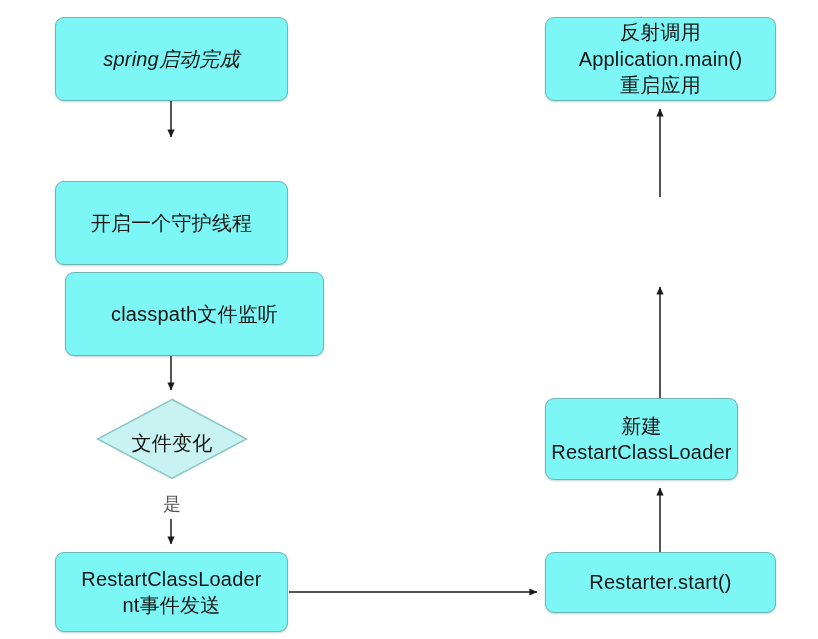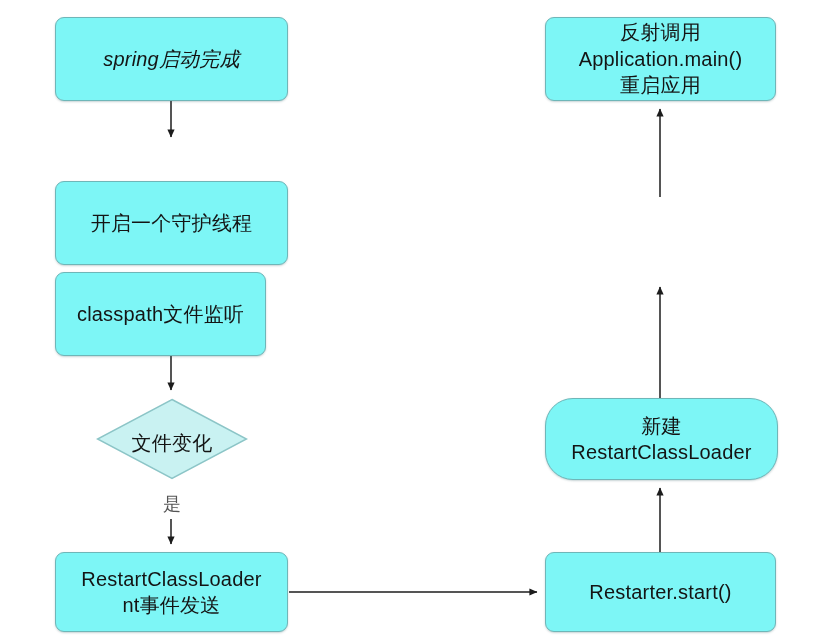--- a/index.html
+++ b/index.html
@@ -105,37 +105,37 @@
 
     <line class="link-line" x1="660" y1="398" x2="660" y2="287" marker-end="url(#arrowhead)"></line>
 
     <line class="link-line" x1="660" y1="197" x2="660" y2="109" marker-end="url(#arrowhead)"></line>
   </svg>
 
   <div class="node proc" style="left:55px; top:17px; width:233px; height:84px;font-style:italic;">spring启动完成</div>
 
   <div class="node proc" style="left:55px; top:145px; width:233px; height:84px;margin-top:36px;">开启一个守护线程</div>
 
-  <div class="node proc" style="left:55px; top:272px; width:211px; height:84px;">classpath文件监听</div>
+  <div class="node proc" style="left:65px; top:272px; width:259px; height:84px;">classpath文件监听</div>
 
   <div class="decision-wrap" style="left:96px; top:398px; width:152px; height:82px;">
     <svg class="decision-shape" viewBox="0 0 152 82" preserveAspectRatio="none">
       <polygon points="76,1.5 150.5,41 76,80.5 1.5,41" fill="#c9f2f2" stroke="#8cc5c7" stroke-width="1.5"></polygon>
     </svg>
     <span class="decision-label">文件变化</span>
   </div>
 
   <div class="edge-label" style="left:141px; top:492px; width:62px;">是</div>
 
   <div class="node proc" style="left:55px; top:552px; width:233px; height:80px;">RestartClassLoader
 nt事件发送</div>
 
-  <div class="node proc" style="left:545px; top:552px; width:231px; height:80px;">Restarter.start()</div>
+  <div class="node proc" style="left:545px; top:552px; width:231px; height:61px;">Restarter.start()</div>
 
-  <div class="node proc" style="left:545px; top:398px; width:233px; height:82px;border-radius:28px;">新建
+  <div class="node proc" style="left:545px; top:398px; width:193px; height:82px;">新建
 RestartClassLoader</div>
 
 
   <div class="node proc" style="left:545px; top:17px; width:231px; height:84px;">反射调用
 Application.main()
 重启应用</div>
 
 </div>
 
 </body></html>

